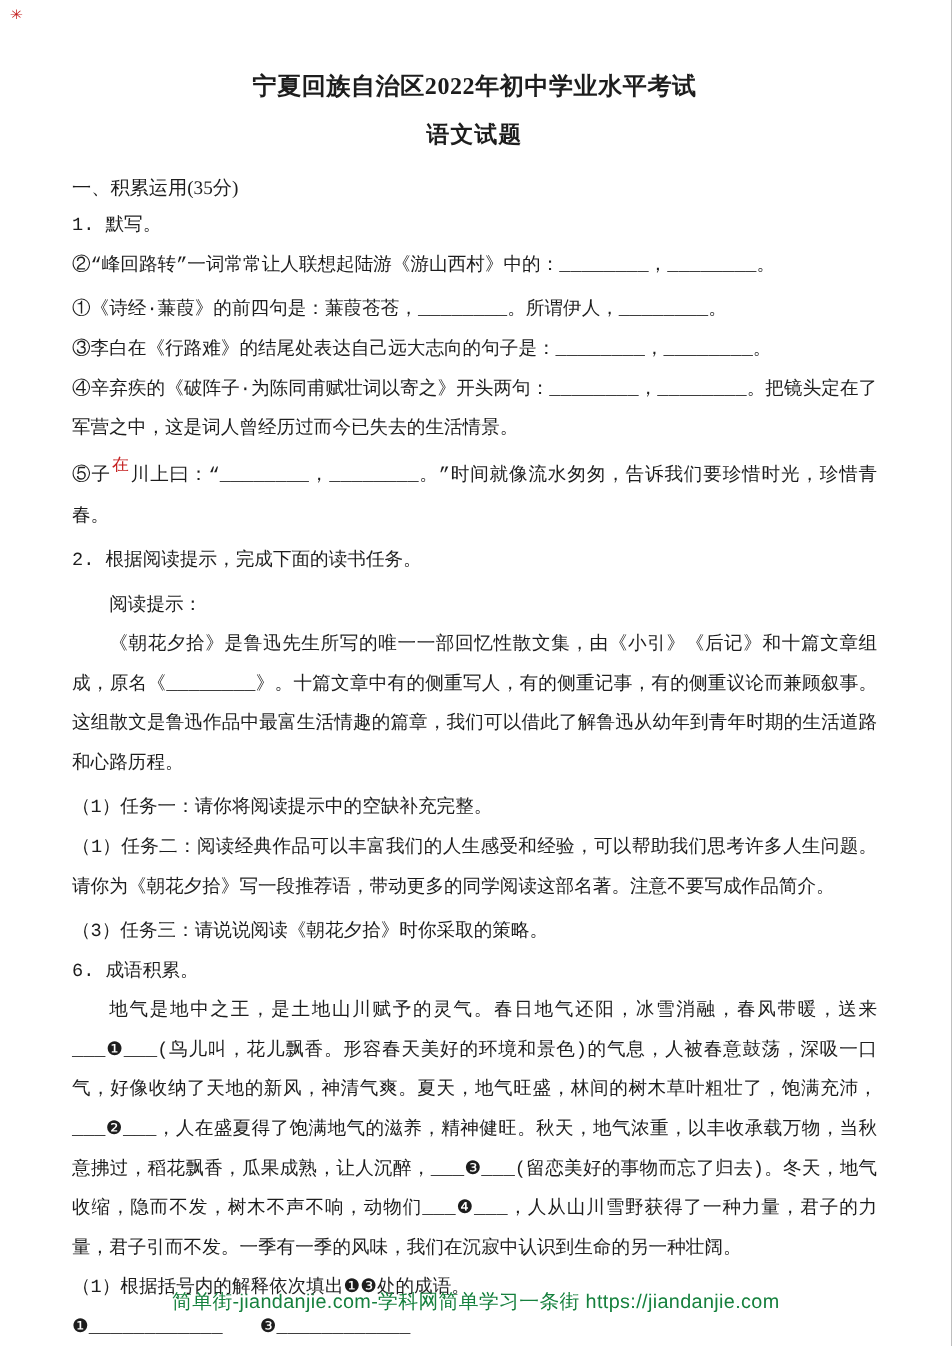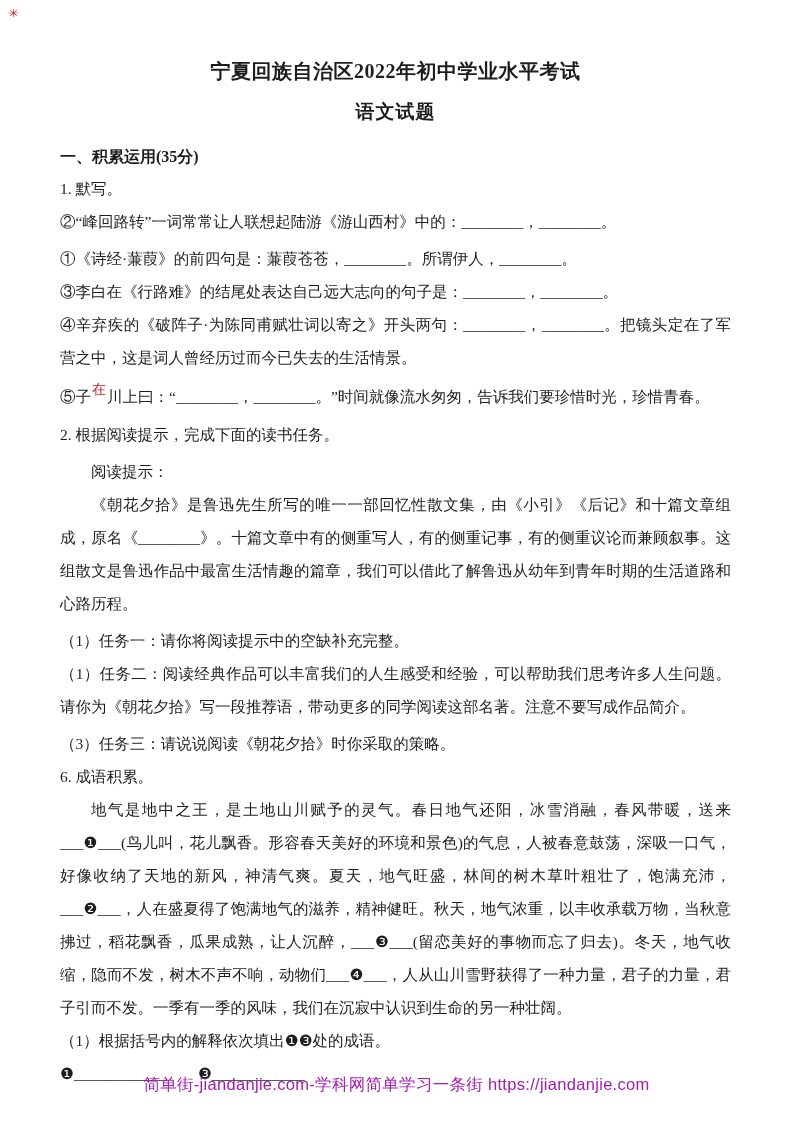--- a/index.html
+++ b/index.html
@@ -27,45 +27,46 @@
     font-size:20px;font-weight:bold;
     text-align:center;letter-spacing:.5px;
   }
   .title2{
     margin:10px 0 22px 0;
     font-size:19px;font-weight:bold;
     text-align:center;letter-spacing:1px;
   }
   .section-heading{
     margin:0 0 4px 0;
-    font-size:16px;font-weight:bold;
+    font-size:16px;font-weight:normal;
   }
   .p{
     margin:0;
     font-size:15.5px;
     line-height:33px;
     text-align:justify;
+    font-family:Liberation Mono, monospace;
   }
   .indent{text-indent:2em;}
   .mt4{margin-top:4px;}
   .mt6{margin-top:6px;}
   .source-line{text-align:right;text-indent:0;}
   .annot{
     color:#c41e1e;
     position:relative;
     top:-0.55em;
     font-size:14px;
     margin:0 1px;
     display:inline-block;
   }
   .footer{
     position:absolute;
     left:0;right:0;bottom:26px;
     text-align:center;
-    color:#a21caf;
+    color:#15803d;
     font-size:16.5px;
     font-family:"Liberation Sans","DejaVu Sans",sans-serif;
     letter-spacing:.3px;
   }
 </style>
 </head>
 <body>
 
 <div class="page">
 

